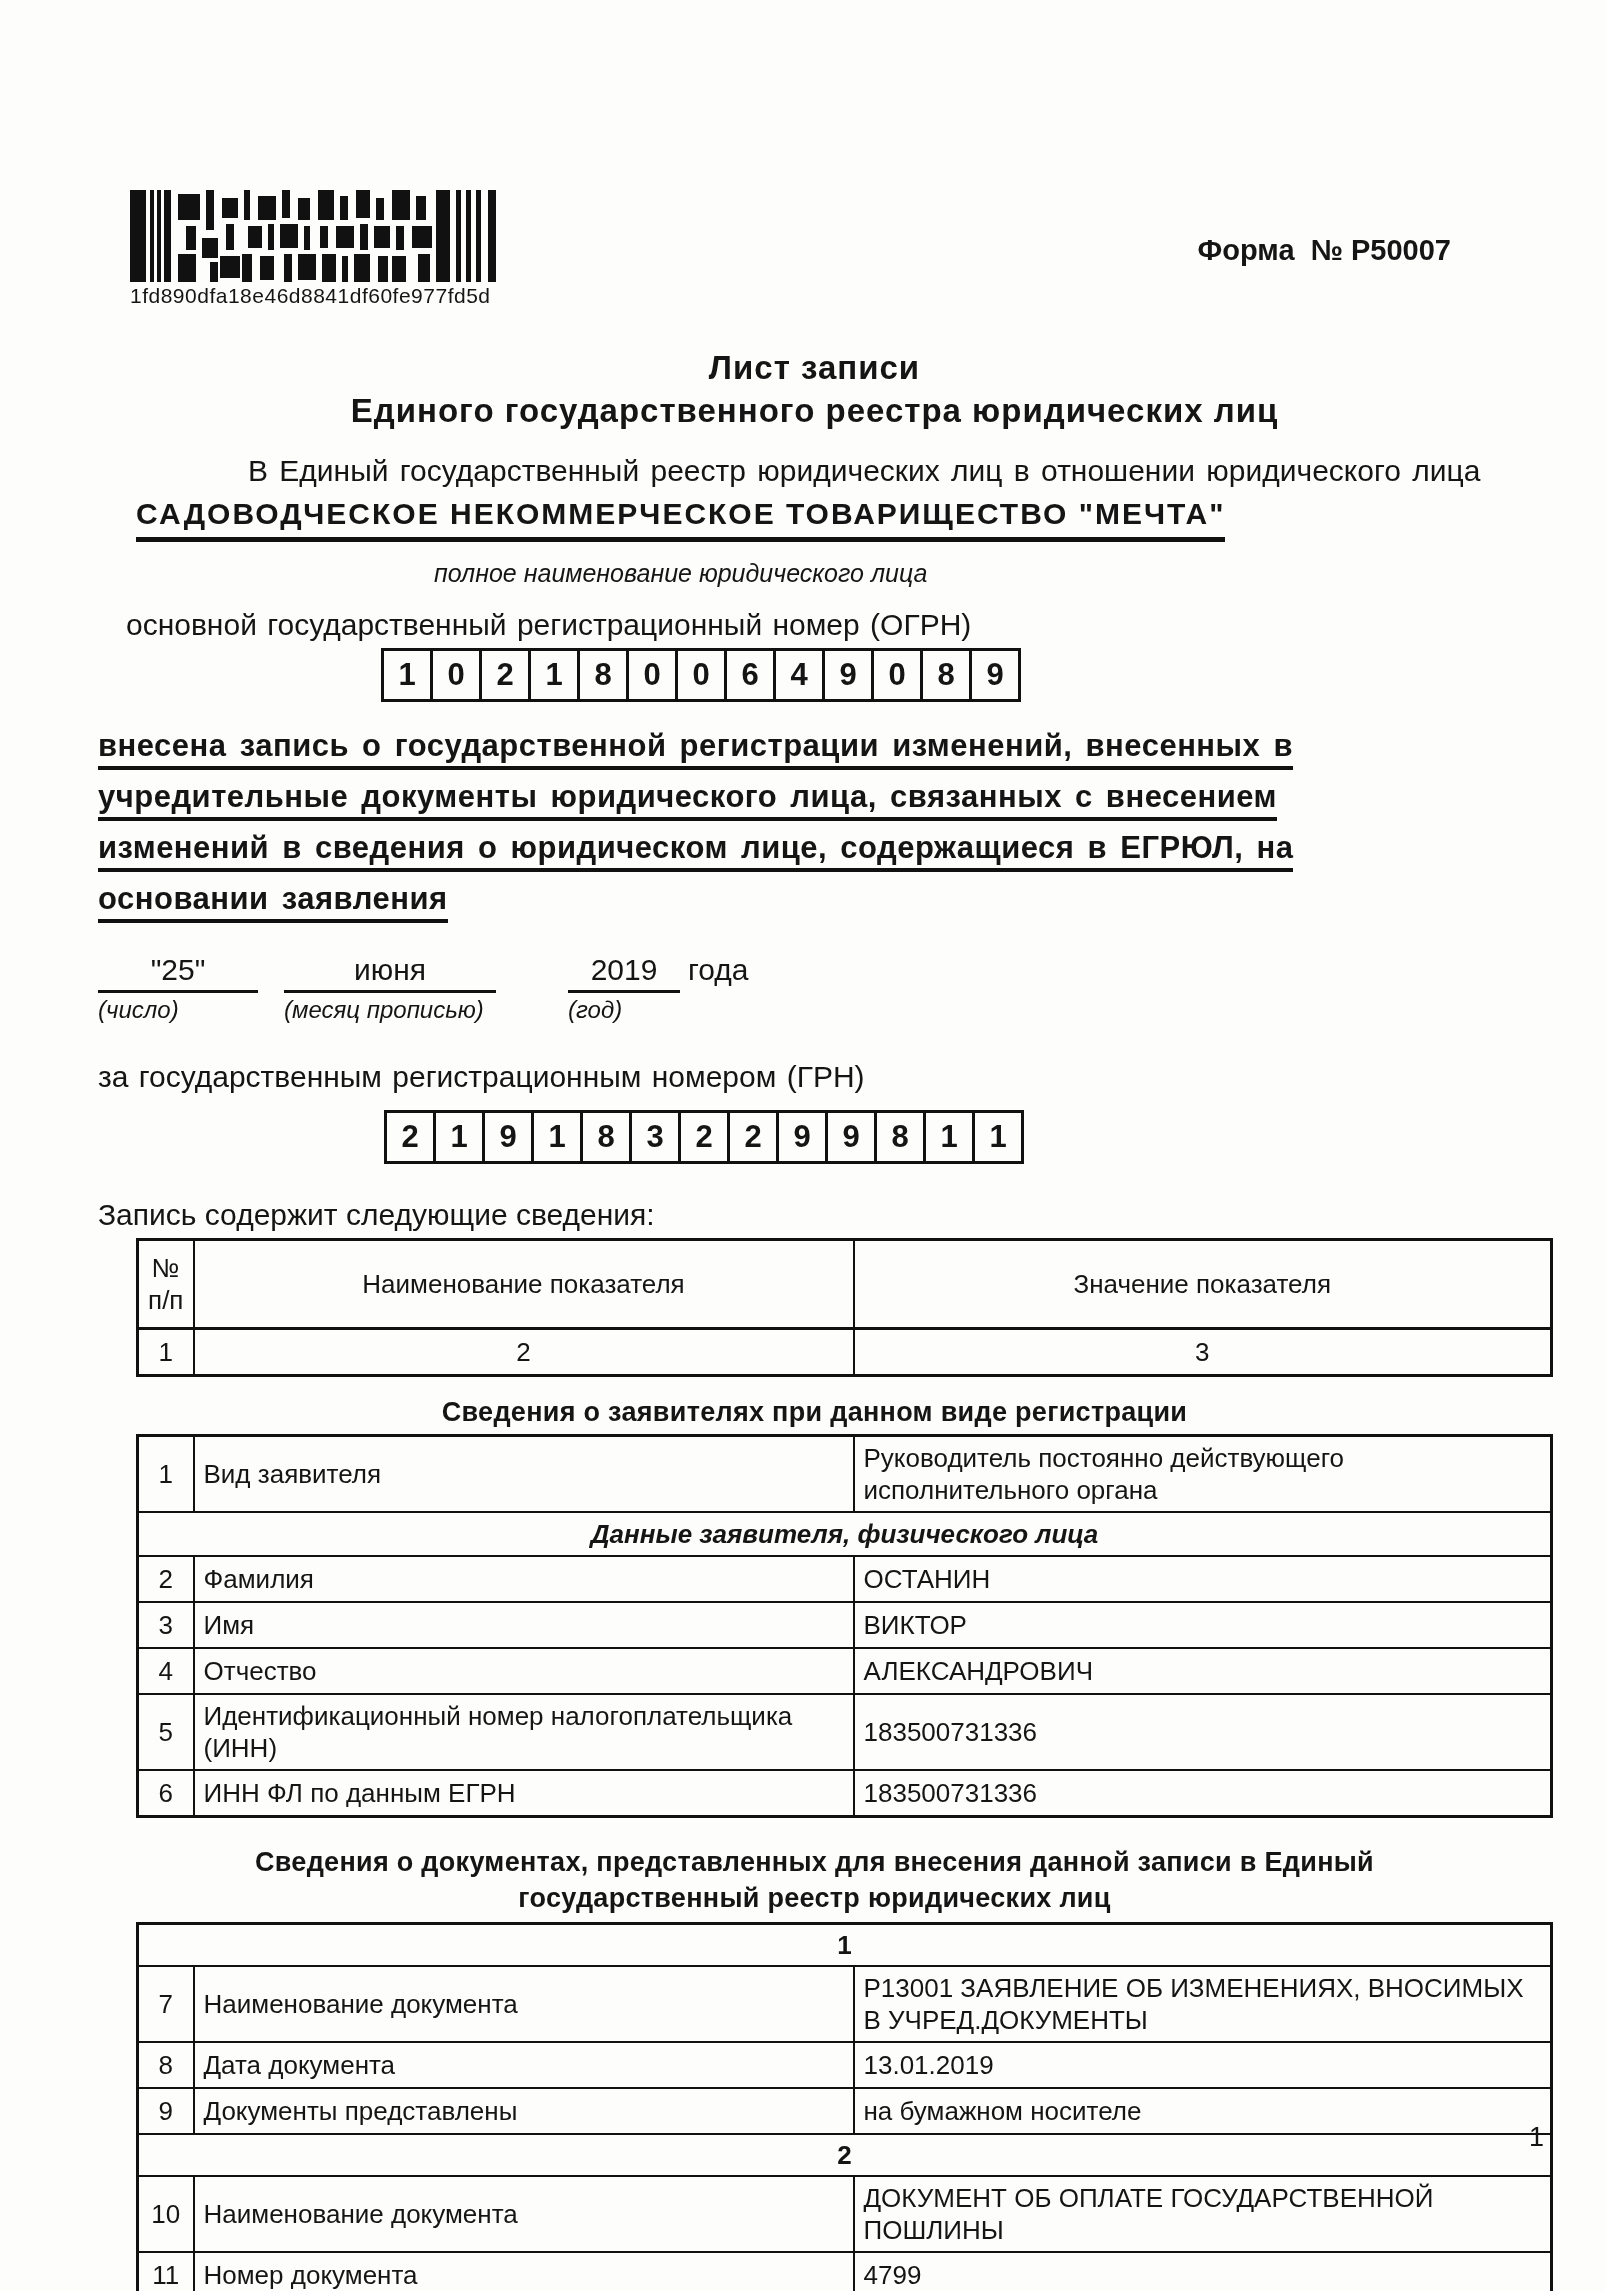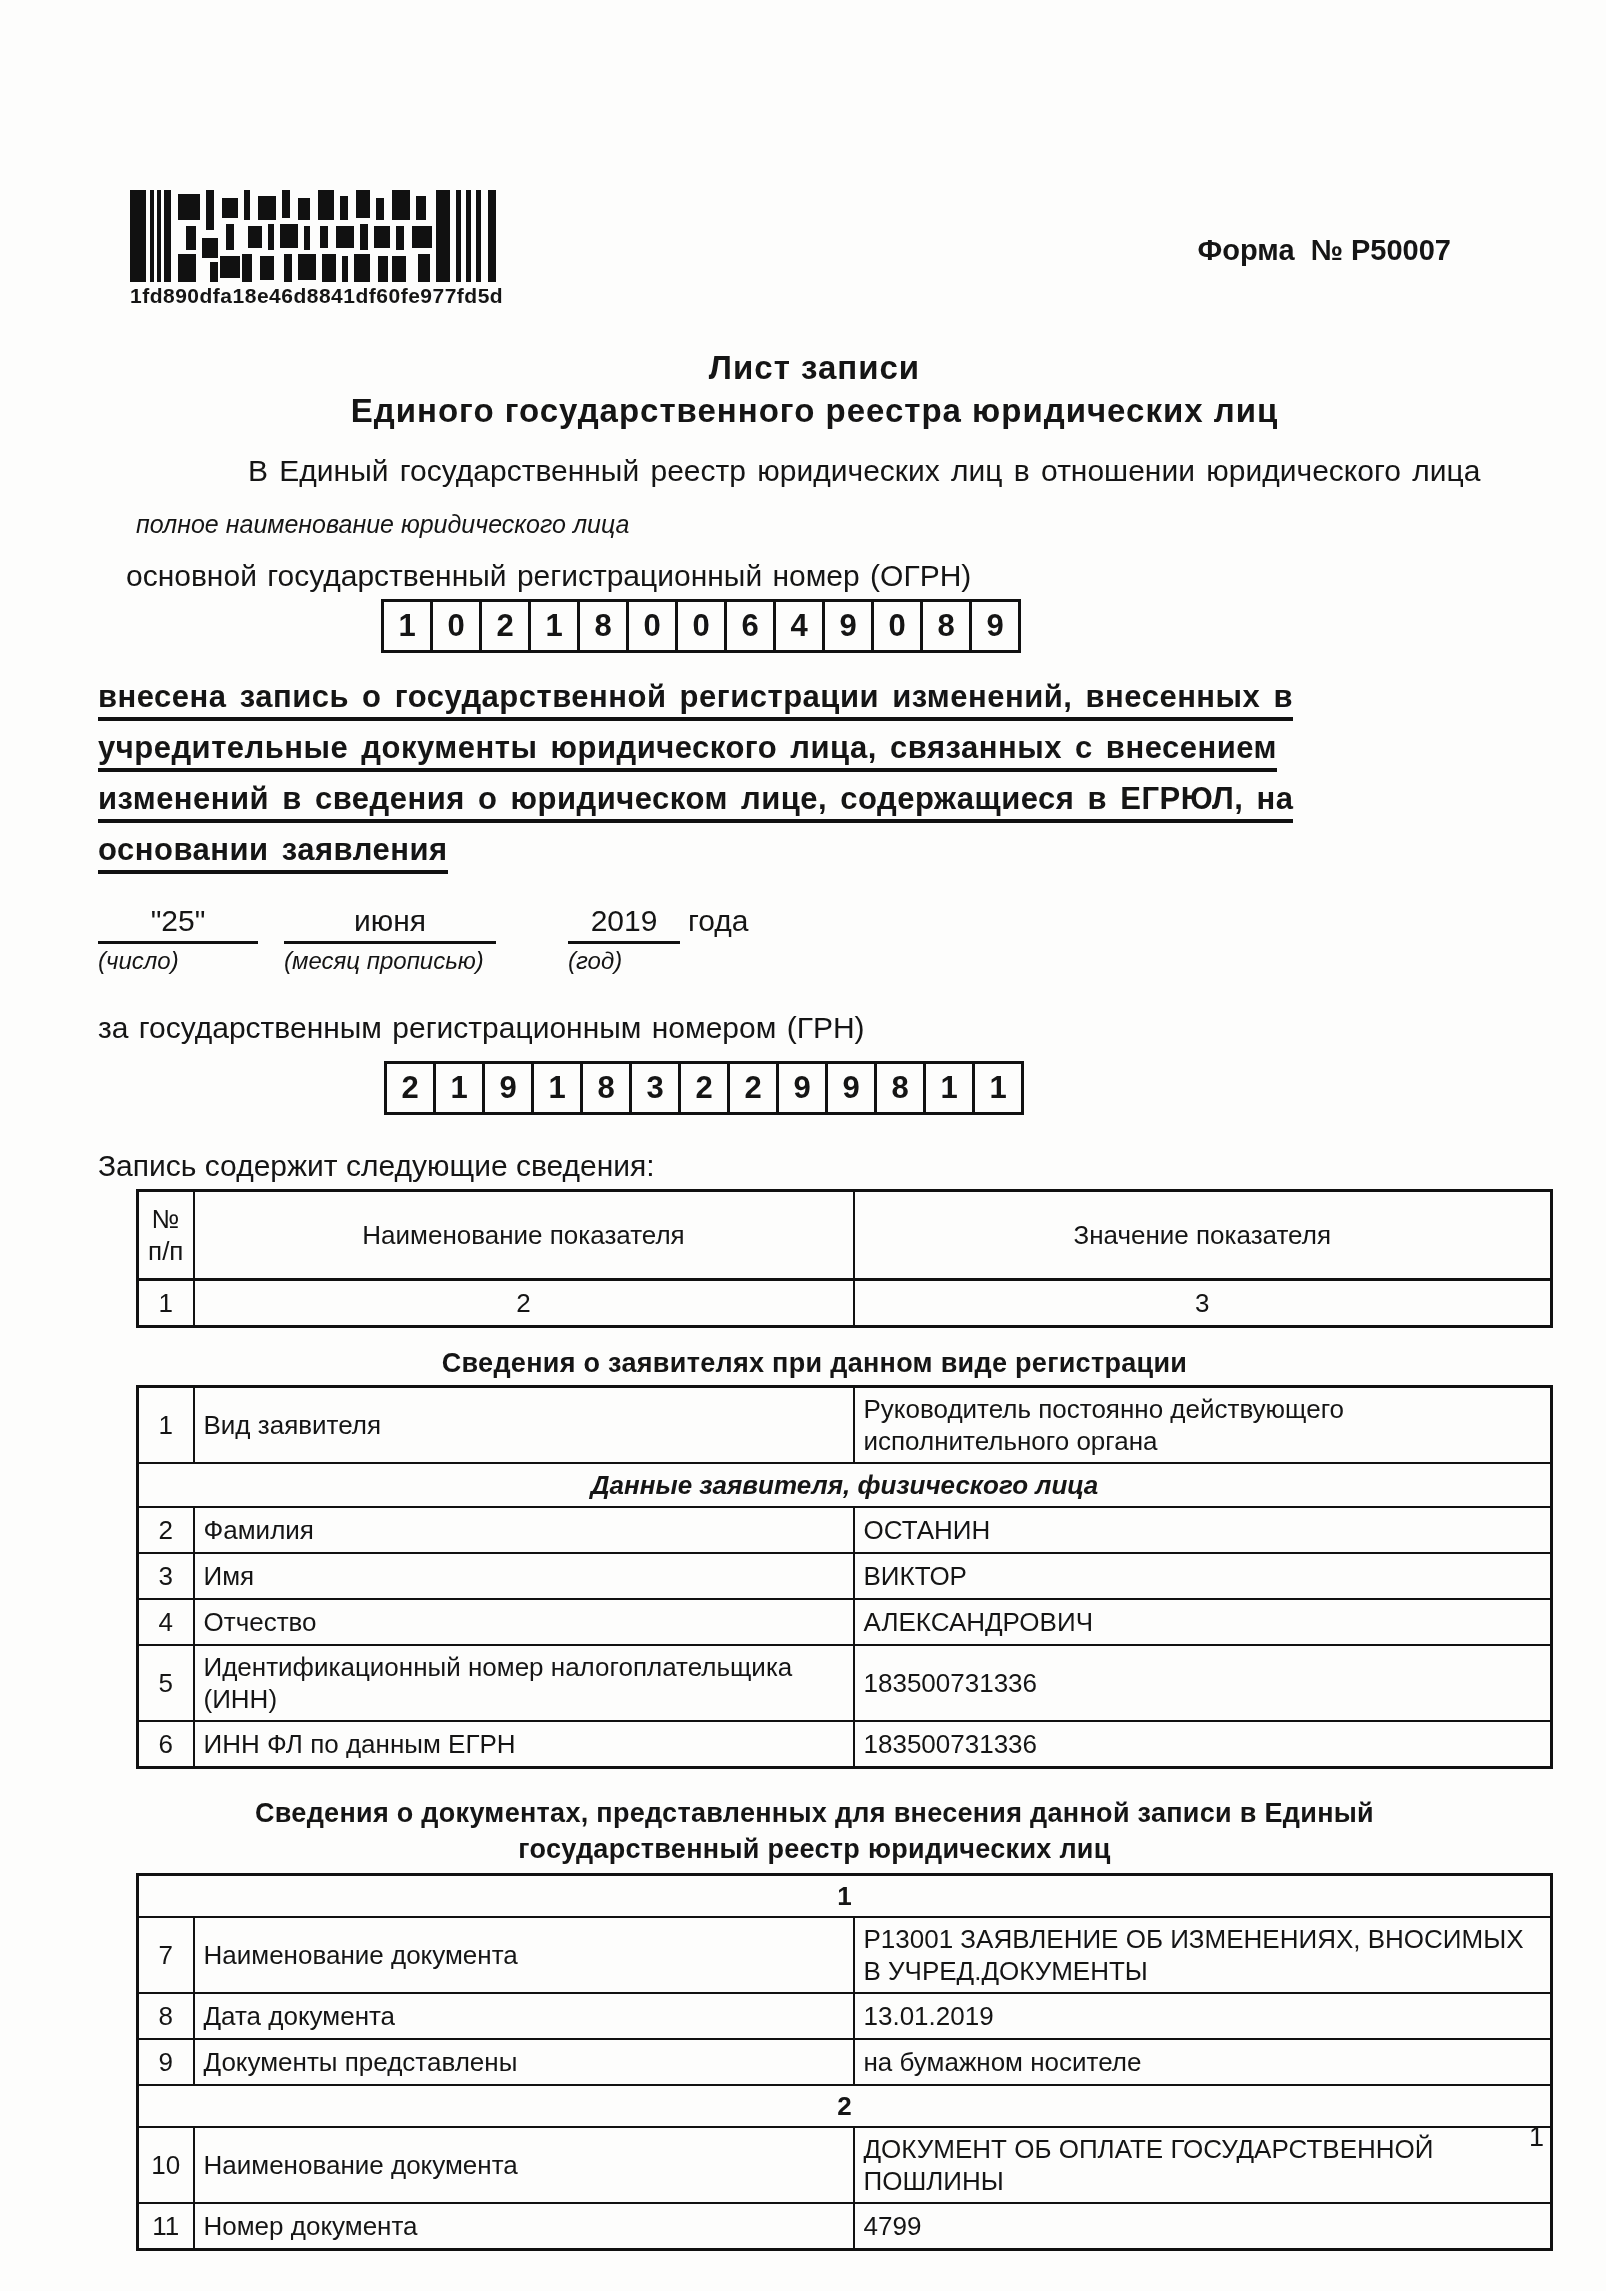--- a/index.html
+++ b/index.html
@@ -5,21 +5,21 @@
   html,body { margin:0; padding:0; background:#e8e8e8; }
   .page {
     position:relative; width:1606px; height:2291px; background:#fdfdfc;
     margin:0 auto; overflow:hidden; color:#151515;
     font-family:"Liberation Sans","DejaVu Sans",sans-serif;
   }
   .content { padding:190px 75px 0 98px; }
 
   
   .head { display:flex; justify-content:space-between; align-items:flex-start; }
-  .barcode-block { margin-left:32px;font-weight:bold; }
+  .barcode-block { margin-left:32px; }
   .barcode { display:block; width:366px; height:92px; }
   .barcode-caption { font-size:21px; letter-spacing:0.5px; margin-top:2px; }
   .form-label { font-size:29px; font-weight:bold; margin:44px 80px 0 0; white-space:pre; }
 
   
   .title { text-align:center; margin-top:38px; font-weight:bold; font-size:33px; line-height:43px; letter-spacing:1px; }
 
   .intro { margin:16px 0 0 0; font-size:30px; line-height:45px; text-indent:150px; word-spacing:3px; }
   .company-wrap { margin:4px 0 0 38px; width:fit-content; text-align:center; }
   .company { font-weight:bold; font-size:30px; letter-spacing:2px; border-bottom:5px solid #111; padding-bottom:6px; }
@@ -135,20 +135,21 @@
     </div>
 
     <div class="title">
       <div>Лист записи</div>
       <div>Единого государственного реестра юридических лиц</div>
     </div>
 
     <p class="intro">В Единый государственный реестр юридических лиц в отношении юридического лица</p>
 
     <div class="company-wrap">
+      <div class="company">САДОВОДЧЕСКОЕ НЕКОММЕРЧЕСКОЕ ТОВАРИЩЕСТВО "МЕЧТА"</div>
       <div class="company-caption">полное наименование юридического лица</div>
     </div>
 
     <p class="field-label">основной государственный регистрационный номер (ОГРН)</p>
     <div class="digit-row ogrn-row">
       <span class="digit">1</span>
       <span class="digit">0</span>
       <span class="digit">2</span>
       <span class="digit">1</span>
       <span class="digit">8</span>

